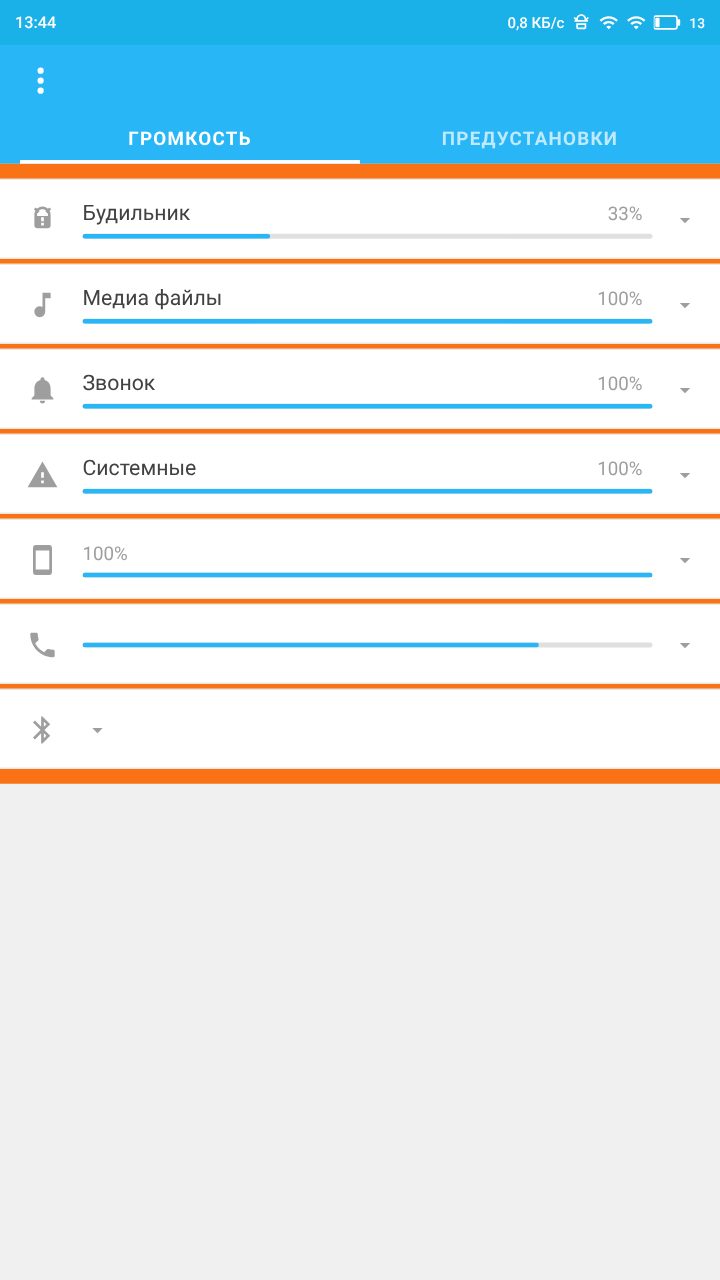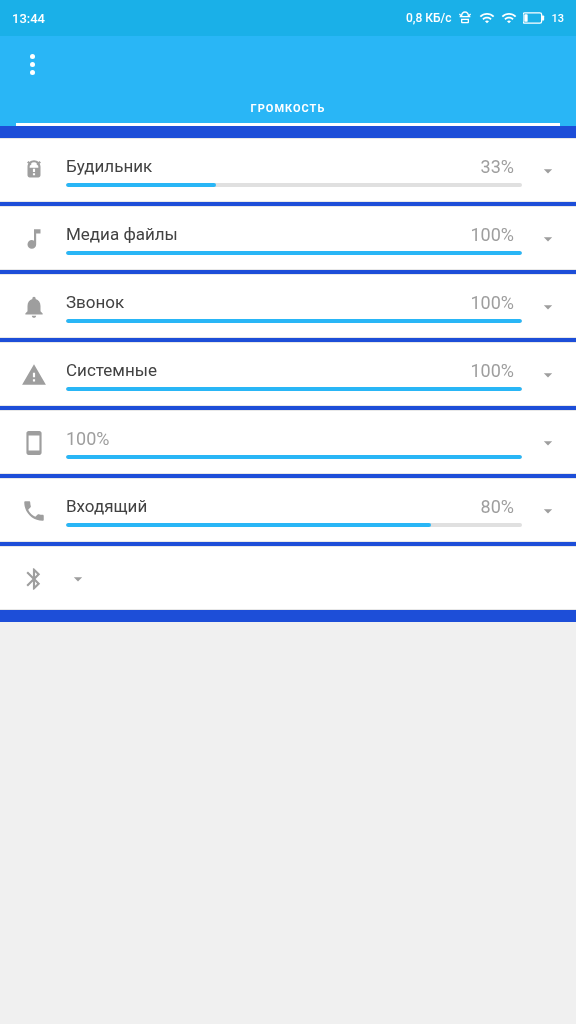--- a/index.html
+++ b/index.html
@@ -69,35 +69,35 @@
 
     
     .tabs {
       display: flex;
       align-items: flex-end;
     }
     .tab {
       flex: 1;
       text-align: center;
       padding: 10px 0 8px;
-      font-size: 11px;
+      font-size: 15px;
       font-weight: 700;
       letter-spacing: 1px;
       cursor: pointer;
       color: rgba(255,255,255,0.7);
       border-bottom: 3px solid transparent;
     }
     .tab.active {
       color: white;
       border-bottom: 3px solid white;
     }
 
     
     .content {
-      background: #1d4ed8;
+      background: #f97316;
       padding: 8px 0;
     }
 
     
     .volume-row {
       background: white;
       margin: 4px 0;
       padding: 14px 16px 12px 16px;
       display: flex;
       align-items: center;
@@ -130,21 +130,21 @@
       gap: 6px;
     }
 
     .row-label {
       font-size: 17px;
       color: #424242;
       font-weight: 400;
     }
 
     .row-percent {
-      font-size: 18px;
+      font-size: 15px;
       color: #9e9e9e;
       margin-right: 8px;
     }
 
     .row-label-percent {
       display: flex;
       align-items: center;
       justify-content: space-between;
       width: 100%;
     }
@@ -212,20 +212,21 @@
 <div class="app-header">
   <div class="header-title-row">
     <div class="menu-dots">
       <span></span>
         <span></span>
         <span></span>
     </div>
   </div>
   <div class="tabs">
     <div class="tab active">ГРОМКОСТЬ</div>
+    <div class="tab">ПРЕДУСТАНОВКИ</div>
   </div>
 </div>
 
 <div class="content">
 
   <div class="volume-row">
     <div class="row-icon">
       <svg viewBox="0 0 24 24">
           <path d="M12 2C8.69 2 6 4.69 6 8v8c0 1.1.9 2 2 2h8c1.1 0 2-.9 2-2V8c0-3.31-2.69-6-6-6zm0 2c2.21 0 4 1.79 4 4v1H8V8c0-2.21 1.79-4 4-4zm-1 10h2v2h-2v-2zm0-4h2v3h-2v-3zM7 2.69L5.59 4.1 8.42 6.94l1.41-1.41L7 2.69zm10 0l-2.83 2.83 1.41 1.41 2.83-2.83L17 2.69z"></path>
 
@@ -334,24 +335,20 @@
     </div>
   </div>
 
   <div class="volume-row">
     <div class="row-icon">
       <svg viewBox="0 0 24 24">
           <path d="M6.62 10.79c1.44 2.83 3.76 5.14 6.59 6.59l2.2-2.2c.27-.27.67-.36 1.02-.24 1.12.37 2.33.57 3.57.57.55 0 1 .45 1 1V20c0 .55-.45 1-1 1-9.39 0-17-7.61-17-17 0-.55.45-1 1-1h3.5c.55 0 1 .45 1 1 0 1.25.2 2.45.57 3.57.11.35.03.74-.25 1.02l-2.2 2.2z"></path>
         </svg>
     </div>
     <div class="row-content">
-      <div class="row-label-percent">
-        <span class="row-label">Входящий</span>
-        <span class="row-percent">80%</span>
-      </div>
       <div class="progress-bar-bg">
         <div class="progress-bar-fill" style="width:80%"></div>
       </div>
     </div>
     <div class="chevron">
       <svg viewBox="0 0 24 24">
           <path d="M7 10l5 5 5-5z"></path>
         </svg>
     </div>
   </div>

